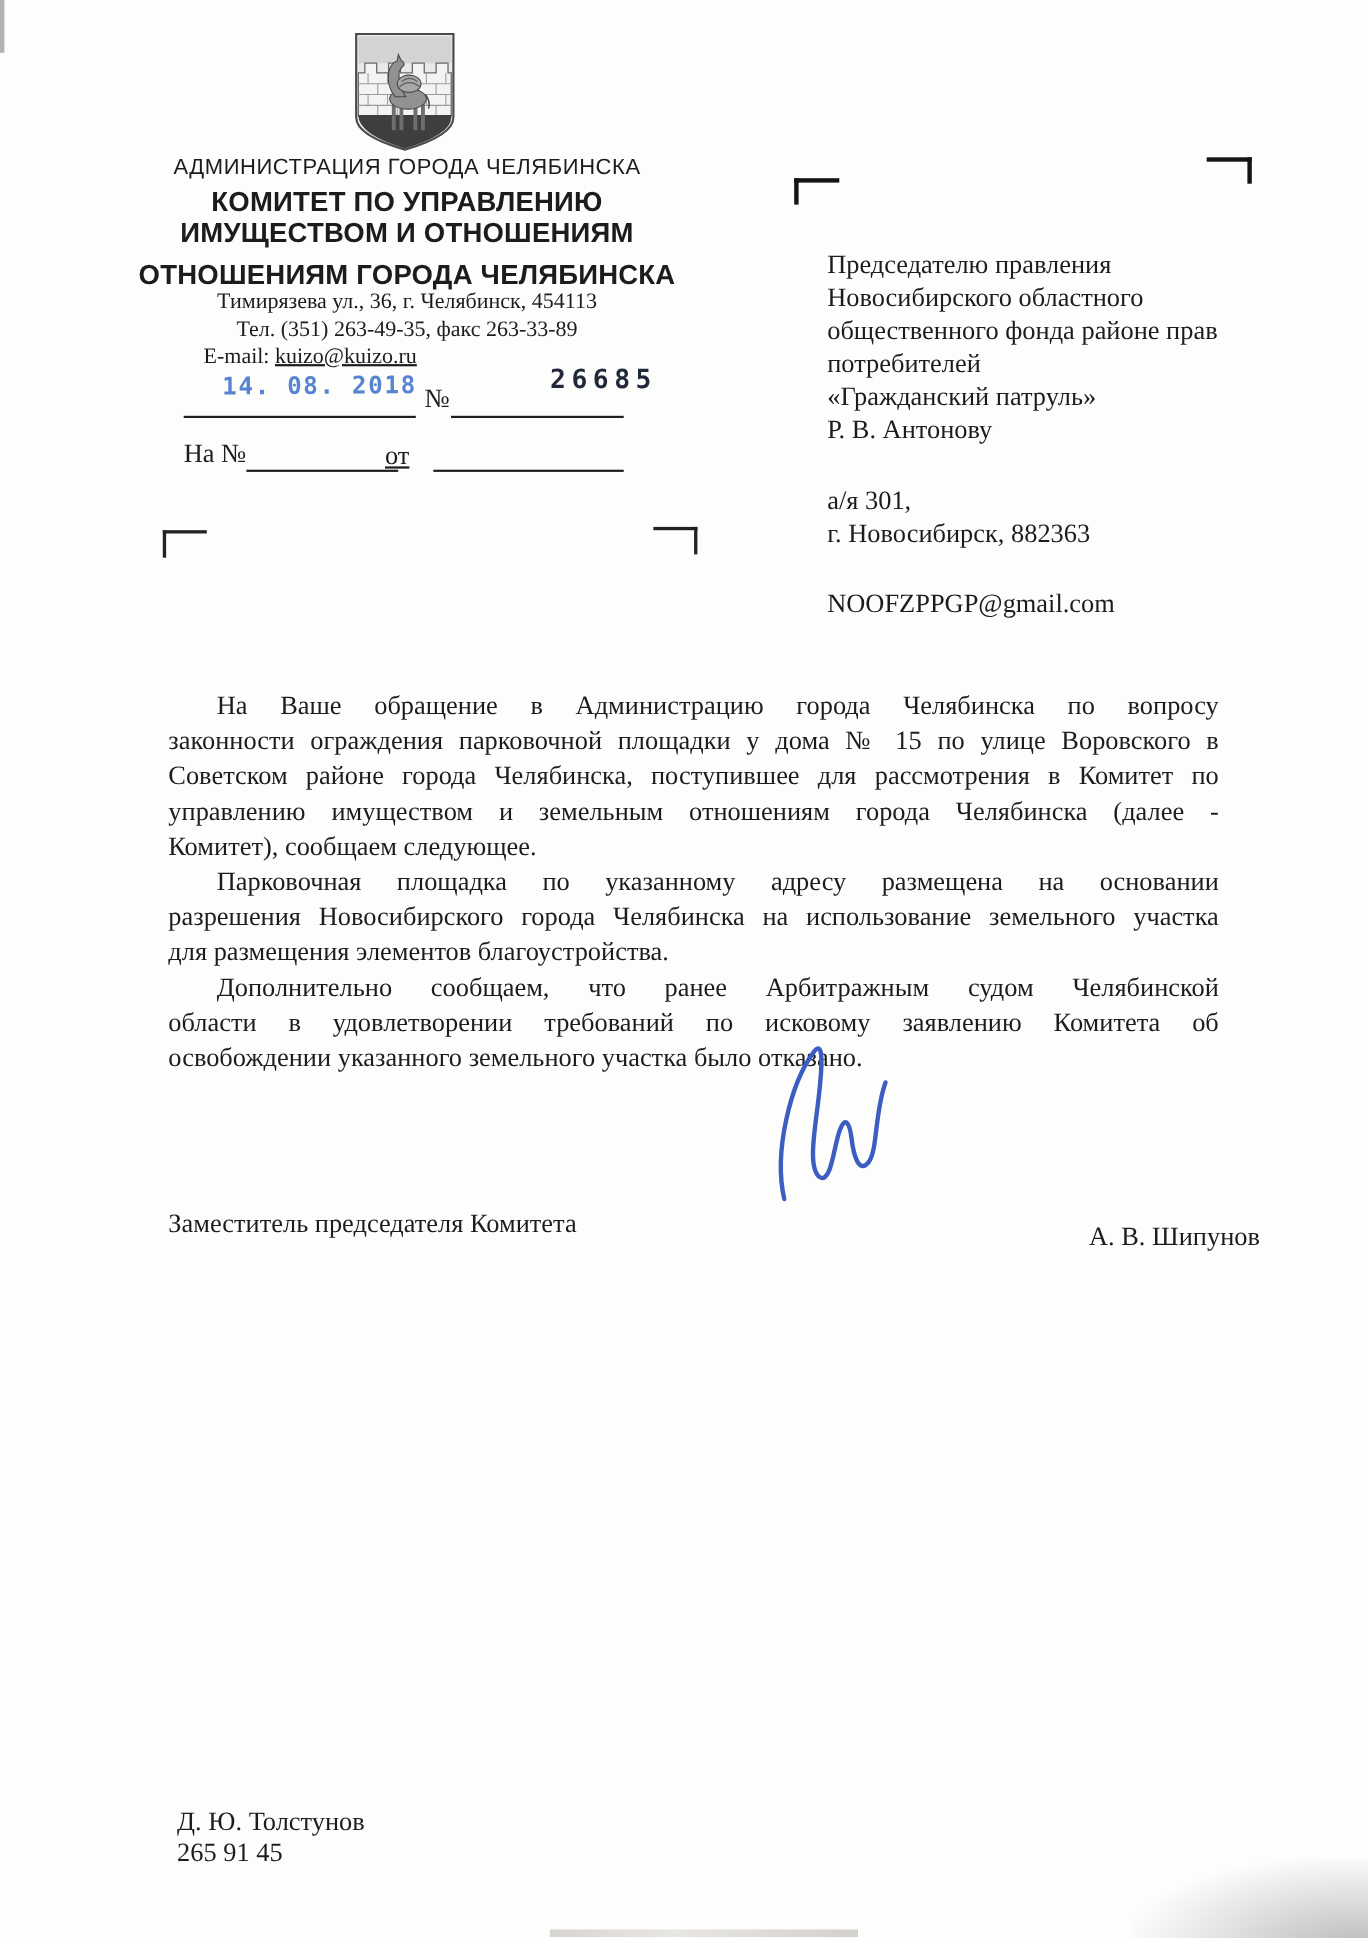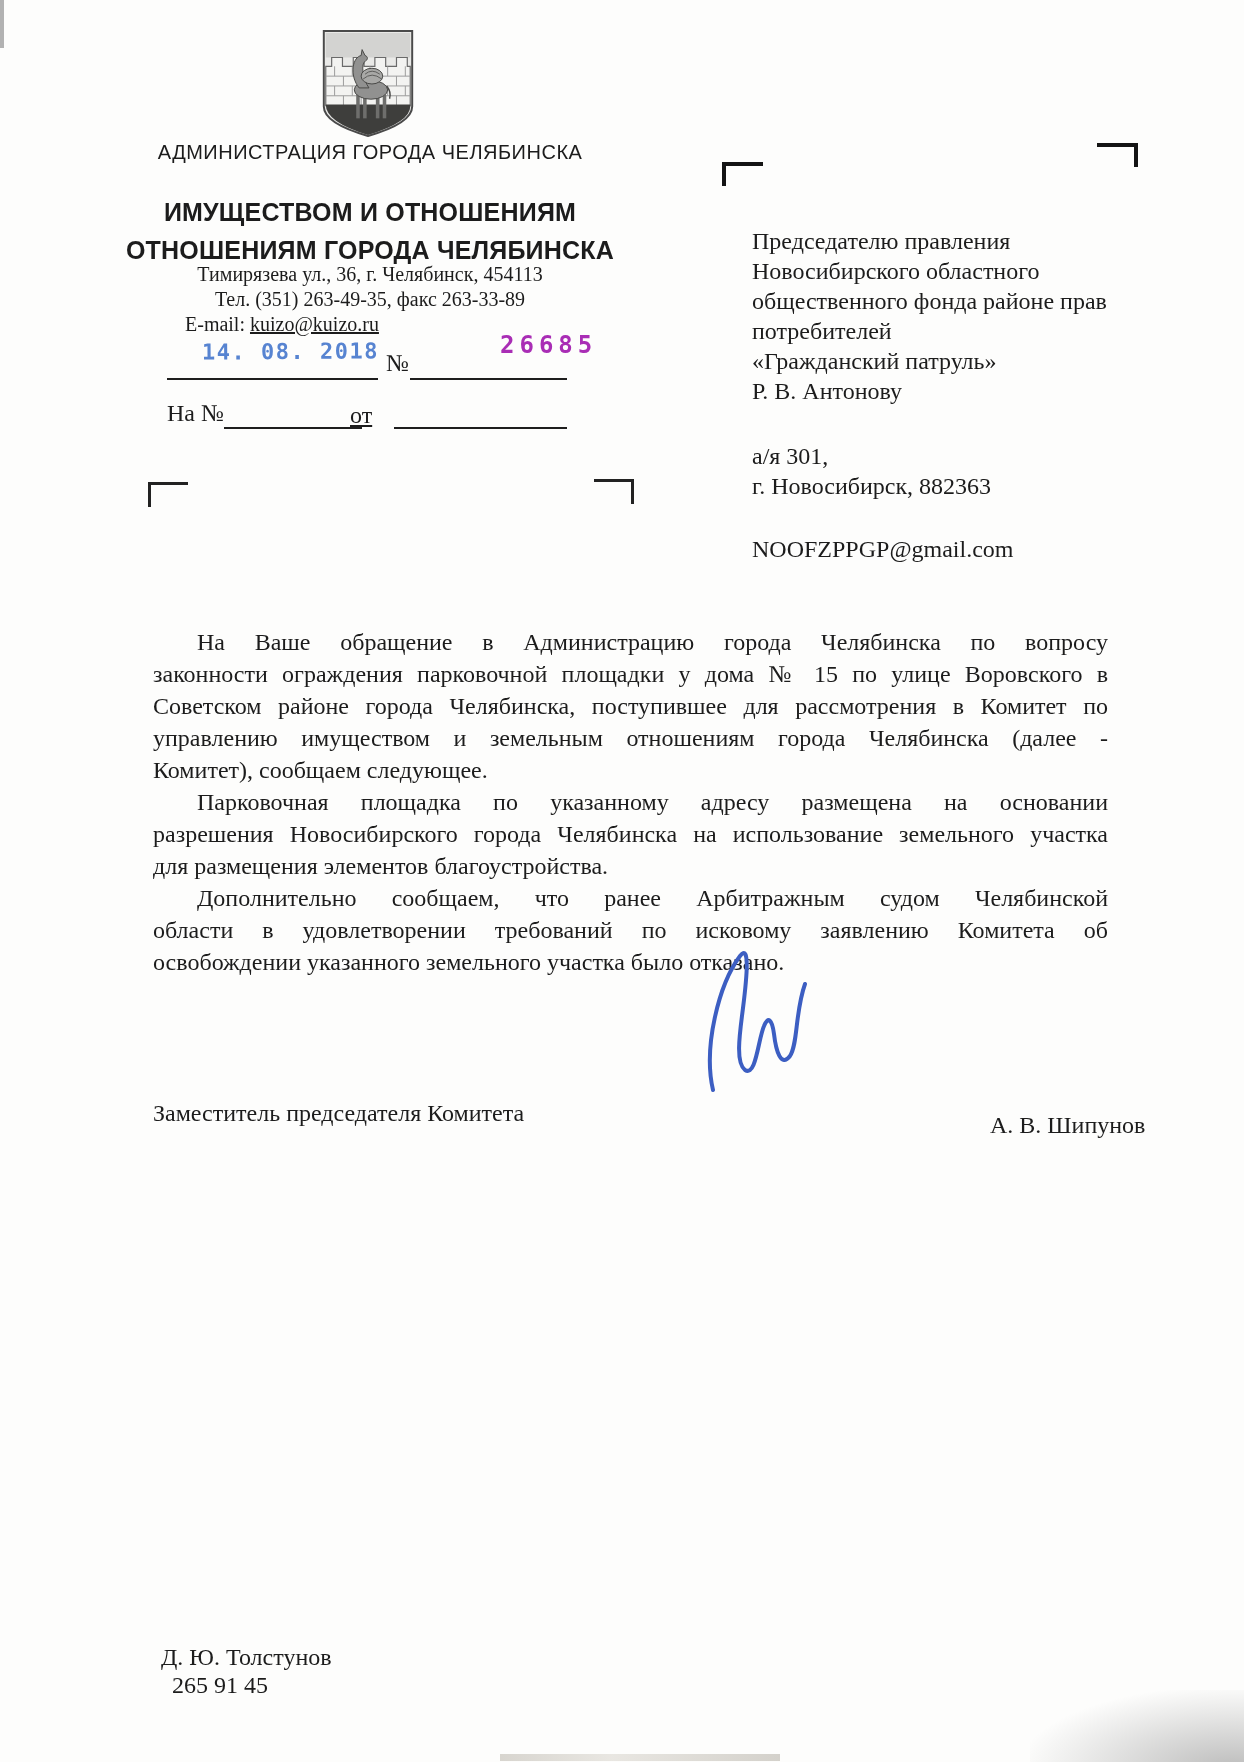--- a/index.html
+++ b/index.html
@@ -78,33 +78,34 @@
       <rect x="65" y="68" width="3.6" height="24" fill="#6e6e6c"></rect>
       <ellipse cx="53" cy="63" rx="17" ry="9.5" fill="#919190" stroke="#474745" stroke-width="1"></ellipse>
       <path d="M41,61 C36,55 34,47 35,39 C36,33 39,29 43,28 L44,22 L47,28 C50,29 50,32 48,33 C45,35 44,39 45,45 C46,51 48,57 51,61 Z" fill="#919190" stroke="#474745" stroke-width="1"></path>
       <ellipse cx="54" cy="49" rx="11" ry="8" fill="#a8a8a6" stroke="#474745" stroke-width="1"></ellipse>
       <path d="M45,52 Q54,44 64,52 M47,47 Q54,41 62,47" stroke="#5c5c5a" stroke-width="1" fill="none"></path>
       <path d="M69,59 q5,6 3,13" stroke="#474745" stroke-width="1.4" fill="none"></path>
     </g>
   </svg>
 
   <div class="abs sans center org-parent" style="left:100px;top:141px;width:540px;">АДМИНИСТРАЦИЯ ГОРОДА ЧЕЛЯБИНСКА</div>
+  <div class="abs sans center org-bold" style="left:100px;top:170px;width:540px;">КОМИТЕТ ПО УПРАВЛЕНИЮ</div>
   <div class="abs sans center org-bold" style="left:100px;top:198px;width:540px;">ИМУЩЕСТВОМ И ОТНОШЕНИЯМ</div>
   <div class="abs sans center org-bold" style="left:100px;top:236px;width:540px;">ОТНОШЕНИЯМ ГОРОДА ЧЕЛЯБИНСКА</div>
 
   <div class="abs center lh-small" style="left:100px;top:262px;width:540px;">Тимирязева ул., 36, г. Челябинск, 454113</div>
   <div class="abs center lh-small" style="left:100px;top:287px;width:540px;">Тел. (351) 263-49-35, факс 263-33-89</div>
 
   <div class="abs email-line" style="left:185px;top:313px;">
     <span>E-mail:</span>
     <span class="email-link">kuizo@kuizo.ru</span>
   </div>
 
   <div class="abs stamp stamp-date" style="left: 202px; top: 339px; color: rgb(74, 122, 206);">14. 08. 2018</div>
-  <div class="abs stamp stamp-num" style="left: 500px; top: 331px; color: #a21caf;">26685</div>
+  <div class="abs stamp stamp-num" style="left: 500px; top: 331px; color: #0f172a;">26685</div>
 
   <div class="abs ref-label" style="left:386px;top:350px;">№</div>
   <div class="abs rule" style="left:167px;top:378px;width:211px;"></div>
   <div class="abs rule" style="left:410px;top:378px;width:157px;"></div>
 
   <div class="abs ref-label" style="left:167px;top:400px;">На №</div>
   <div class="abs rule" style="left:224px;top:427px;width:138px;"></div>
   <div class="abs ref-label" style="left:350px;top:402px;text-decoration:underline;">от</div>
   <div class="abs rule" style="left:394px;top:427px;width:173px;"></div>
 
@@ -143,19 +144,19 @@
 
   <div class="abs sig-title" style="left:153px;top:1100px;">Заместитель председателя Комитета</div>
 
   <svg class="abs" style="left:695px;top:942px;" width="125" height="165" viewBox="0 0 125 165">
     <path d="M18,148 C8,105 24,42 45,14 C55,1 52,34 48,66 C45,90 40,120 50,128 C61,135 63,98 69,84 C73,74 77,77 79,92 C81,109 86,126 95,114 C103,102 100,70 110,42" fill="none" stroke-width="4" stroke-linecap="round" stroke-linejoin="round" style="stroke: rgb(60, 94, 194);"></path>
   </svg>
 
   <div class="abs sig-name" style="left:990px;top:1112px;">А. В. Шипунов</div>
 
   <div class="abs footer-line" style="left:161px;top:1643px;">Д. Ю. Толстунов</div>
-  <div class="abs footer-line" style="left:161px;top:1671px;margin-left:11px;">265 91 45</div>
+  <div class="abs footer-line" style="left:161px;top:1671px;">265 91 45</div>
 
   <div class="abs artifact" style="left:0;top:0;width:4px;height:48px;background:#8b8b8b;opacity:.65;"></div>
   <div class="abs artifact" style="left:500px;top:1754px;width:280px;height:7px;background:linear-gradient(90deg,#b9b4aa,#d8d4cc 40%,#b2ada3);opacity:.55;"></div>
   <div class="abs artifact" style="left:1030px;top:1690px;width:214px;height:72px;background:radial-gradient(ellipse at 95% 110%,rgba(110,110,110,.45),rgba(160,160,160,.18) 55%,transparent 75%);"></div>
 
 </div>
 
 </body></html>

